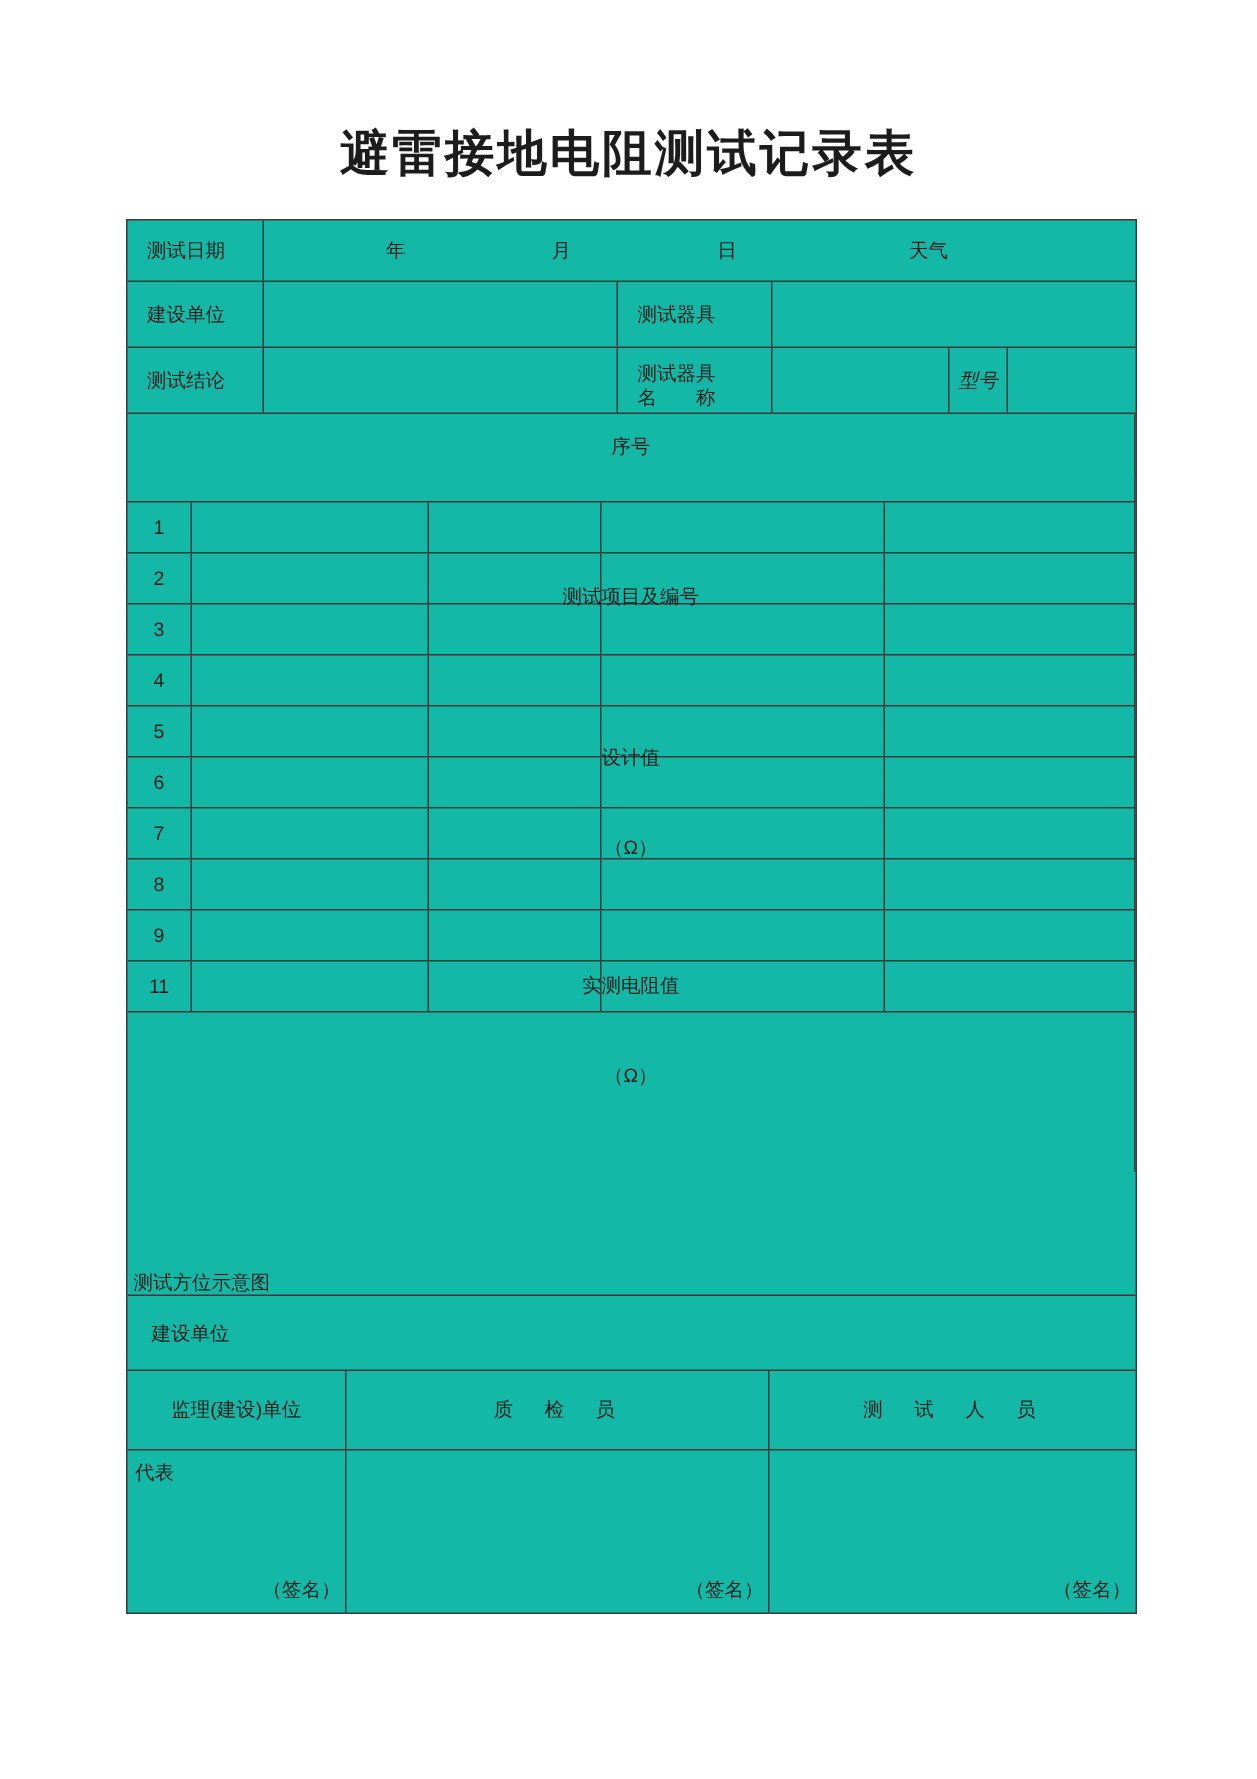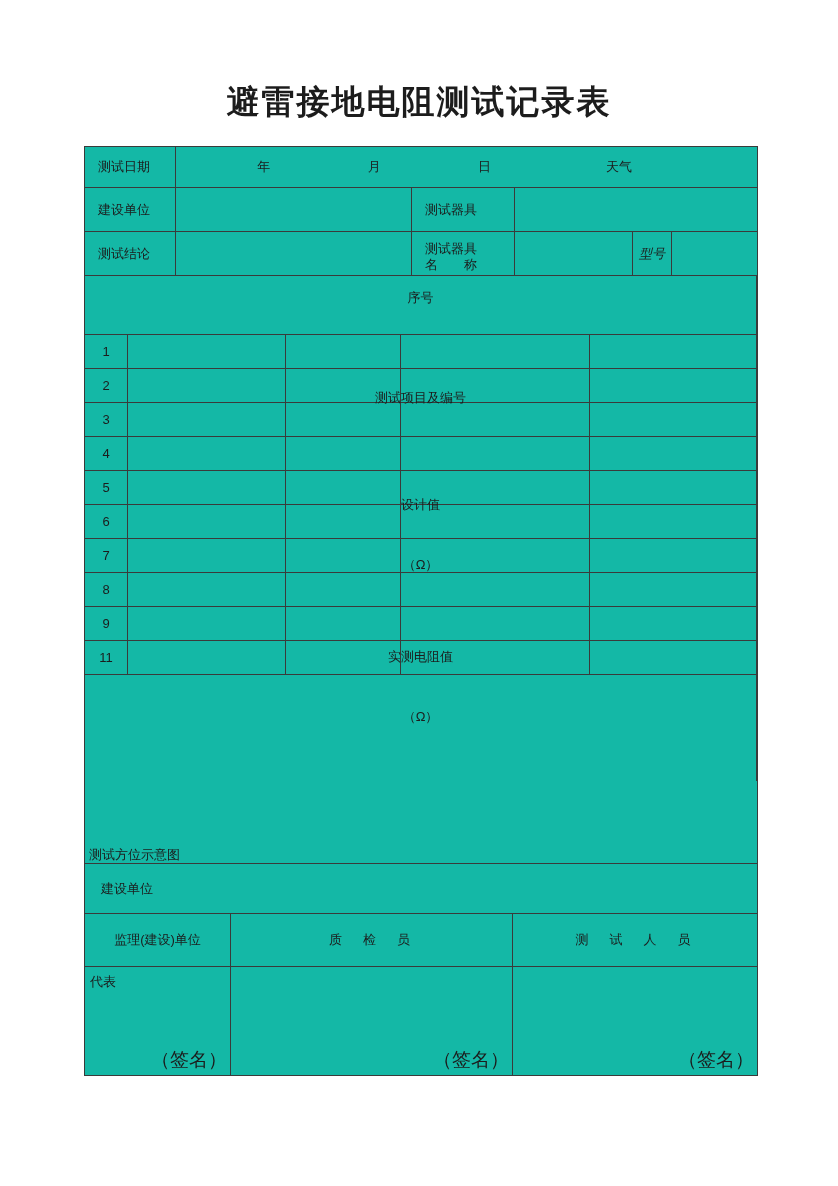--- a/index.html
+++ b/index.html
@@ -91,21 +91,21 @@
 
   .diag-cell { align-items: flex-start; padding: 4px 0 0 4px; }
   .opin-cell { padding-left: 16px; }
 
   .sign-head { justify-content: center; letter-spacing: 4px; }
   .sign-body { position: relative; align-items: flex-start; padding: 7px 0 0 5px; }
   .sig {
     position: absolute;
     right: 3px;
     bottom: 7px;
-    font-size: 19px;
+    font-size: 13px;
     font-family: Liberation Serif, serif;
   }
 </style>
 </head>
 <body>
 
 <div class="page">
 
   <h1 class="title">避雷接地电阻测试记录表</h1>
 

